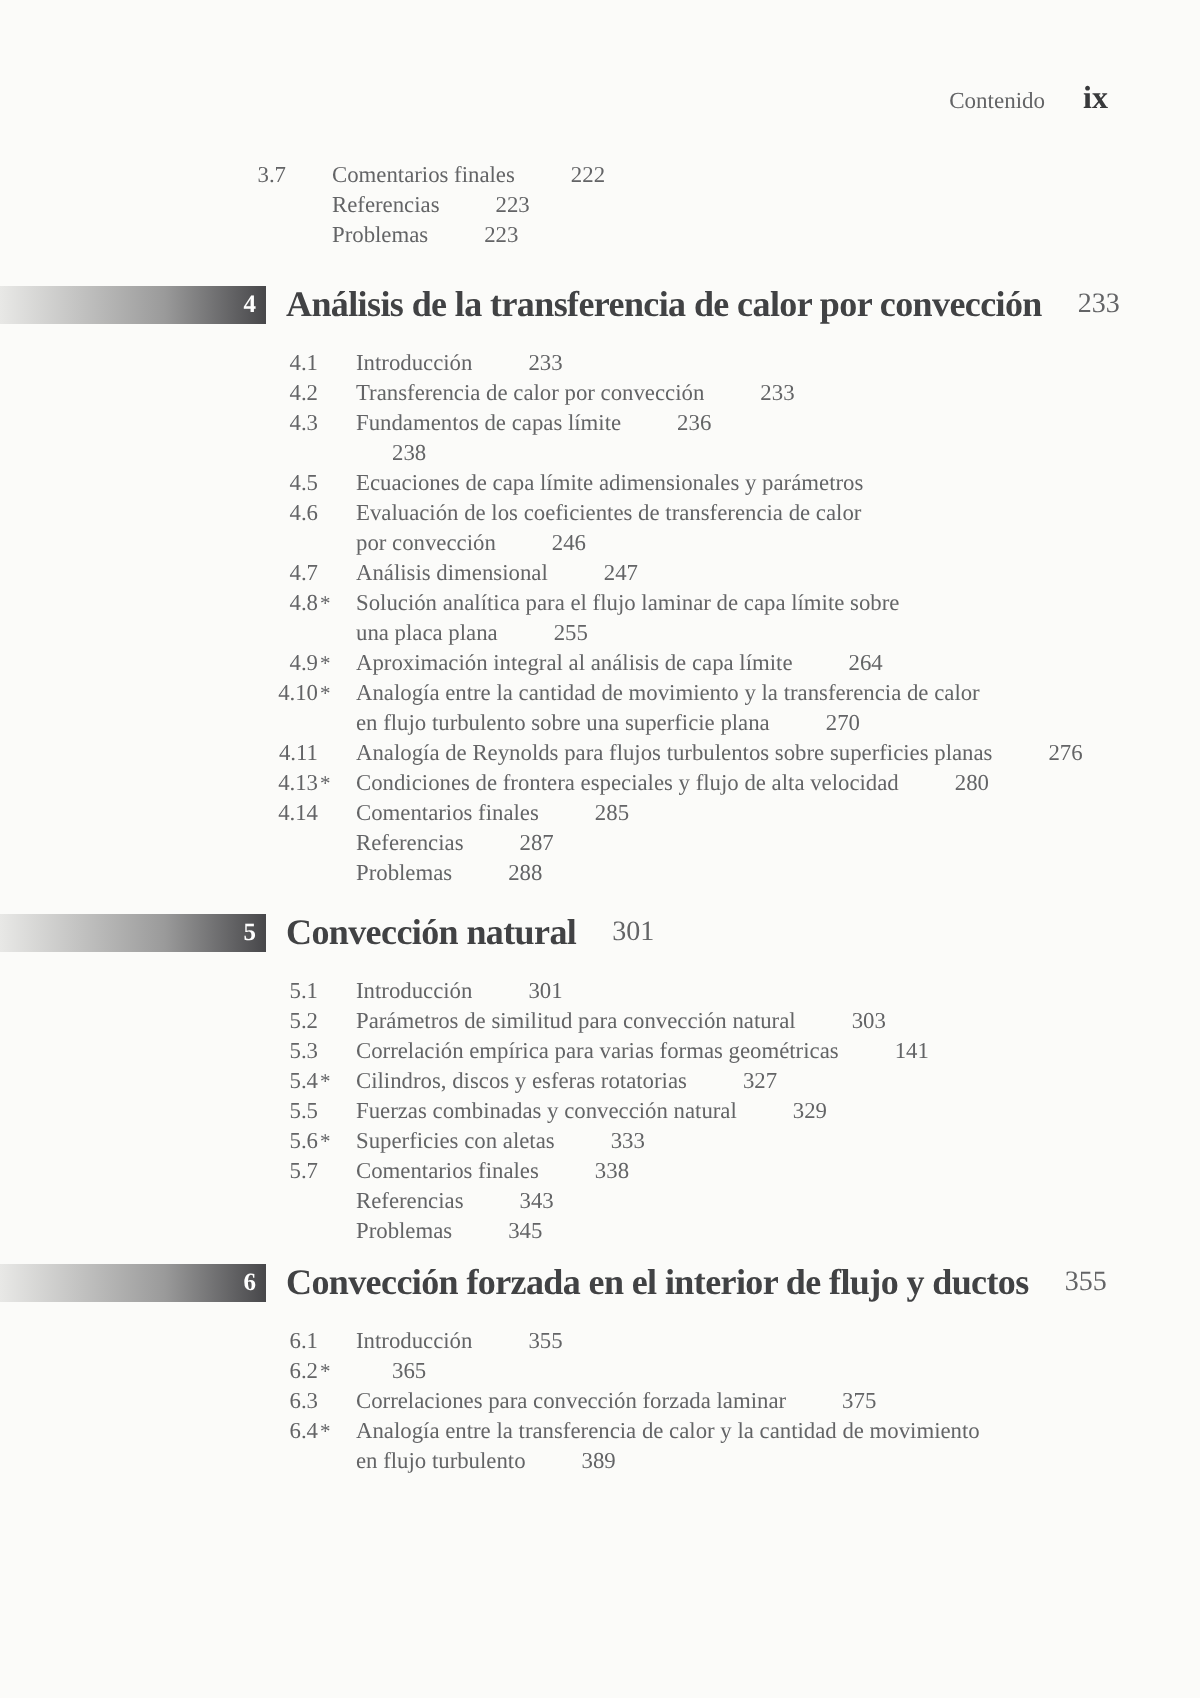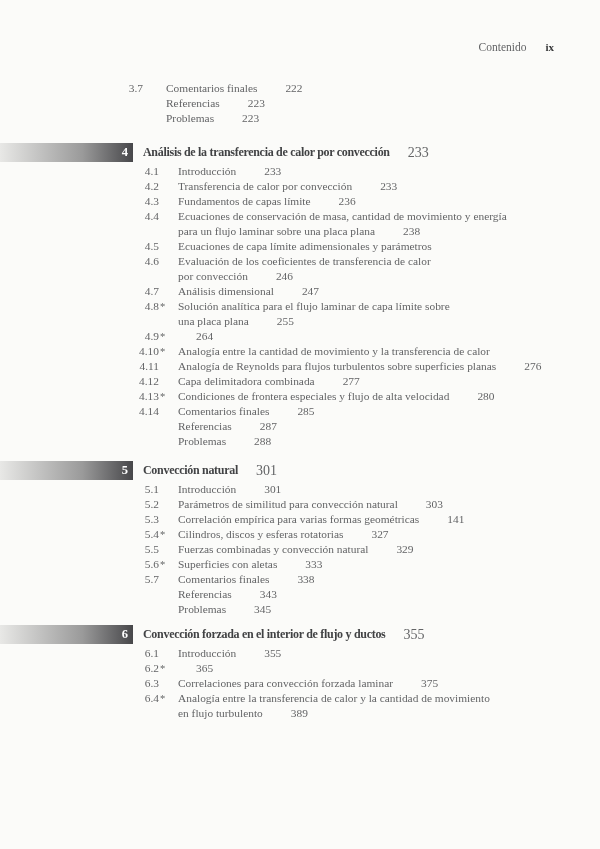--- a/index.html
+++ b/index.html
@@ -10,55 +10,55 @@
     background:var(--page-background,#fbfbf9);
     overflow:hidden;
     font-family:Liberation Serif, serif;
     color:var(--body-text-color,#636466);
   }
   .running-header {
     position:absolute; top:41px; right:46px;
     display:flex; align-items:baseline; gap:19px;
     font-size:11.5px; color:var(--body-text-color,#636466);
   }
-  .folio { font-weight:bold; font-size:11px; color:#38393b; }
+  .folio { font-weight:bold; font-size:16px; color:#38393b; }
 
   .content { position:absolute; top:81px; left:0; width:100%; }
 
   .row {
     display:flex; align-items:baseline;
     line-height:15px; font-size:11.4px;
     white-space:nowrap;
   }
   .c-num  { width:34px; flex:none; text-align:right; }
   .c-star { width:9px;  flex:none; padding-left:1px; font-size:10.5px; }
   .c-text { margin-left:10px; }
   .c-page { margin-left:28px; }
 
   .front { margin-left:113px; }
   .front .c-num  { width:30px; }
   .front .c-text { margin-left:14px; }
 
-  .items { margin-left:125px; margin-top:2px; }
+  .items { margin-left:125px; margin-top:13px; }
 
   .chapter-header { display:flex; align-items:center; height:19px; }
   .chapter-bar {
     width:133px; height:100%; flex:none;
     background:linear-gradient(90deg,
       var(--bar-gradient-light,#e8e8e6) 0%,
       #9a9a9a 62%,
       var(--bar-gradient-dark,#47474a) 100%);
     display:flex; align-items:center; justify-content:flex-end;
   }
   .chapter-num {
     color:var(--chapter-number-color,#ffffff);
     font-weight:bold; font-size:12.5px; padding-right:5px;
   }
   .chapter-title {
-    margin-left:10px; font-weight:bold; font-size:12px;
+    margin-left:10px; font-weight:bold; font-size:18px;
     letter-spacing:-0.3px; white-space:nowrap;
     color:var(--title-color,#414244);
   }
   .chapter-page { margin-left:18px; font-size:14px; color:var(--body-text-color,#636466); }
 
   .ch4 .chapter-header { margin-top:17px; }
   .ch5 .chapter-header { margin-top:12px; }
   .ch6 .chapter-header { margin-top:8px; }
 </style>
 </head>
@@ -115,29 +115,22 @@
           <span class="c-text">Transferencia de calor por convección</span>
           <span class="c-page">233</span>
         </div>
         <div class="row">
           <span class="c-num">4.3</span>
           <span class="c-star"></span>
           <span class="c-text">Fundamentos de capas límite</span>
           <span class="c-page">236</span>
         </div>
         <div class="row">
-          <span class="c-num">4.4</span>
-          <span class="c-star"></span>
-          <span class="c-text">Ecuaciones de conservación de masa, cantidad de movimiento y energía</span>
-          <span class="c-page"></span>
-        </div>
-        <div class="row">
-          <span class="c-num"></span>
-          <span class="c-star"></span>
-          <span class="c-text">para un flujo laminar sobre una placa plana</span>
+          <span class="c-num"></span>
+          <span class="c-star"></span>
           <span class="c-page">238</span>
         </div>
         <div class="row">
           <span class="c-num">4.5</span>
           <span class="c-star"></span>
           <span class="c-text">Ecuaciones de capa límite adimensionales y parámetros</span>
           <span class="c-page"></span>
         </div>
         <div class="row">
           <span class="c-num">4.6</span>
@@ -165,39 +158,40 @@
         </div>
         <div class="row">
           <span class="c-num"></span>
           <span class="c-star"></span>
           <span class="c-text">una placa plana</span>
           <span class="c-page">255</span>
         </div>
         <div class="row">
           <span class="c-num">4.9</span>
           <span class="c-star">*</span>
+          <span class="c-text">Aproximación integral al análisis de capa límite</span>
           <span class="c-page">264</span>
         </div>
         <div class="row">
           <span class="c-num">4.10</span>
           <span class="c-star">*</span>
           <span class="c-text">Analogía entre la cantidad de movimiento y la transferencia de calor</span>
           <span class="c-page"></span>
+        </div>
+        <div class="row">
+          <span class="c-num"></span>
+          <span class="c-star"></span>
+          <span class="c-text">en flujo turbulento sobre una superficie plana</span>
+          <span class="c-page">270</span>
         </div>
         <div class="row">
           <span class="c-num">4.11</span>
           <span class="c-star"></span>
           <span class="c-text">Analogía de Reynolds para flujos turbulentos sobre superficies planas</span>
           <span class="c-page">276</span>
-        </div>
-        <div class="row">
-          <span class="c-num">4.12</span>
-          <span class="c-star"></span>
-          <span class="c-text">Capa delimitadora combinada</span>
-          <span class="c-page">277</span>
         </div>
         <div class="row">
           <span class="c-num">4.13</span>
           <span class="c-star">*</span>
           <span class="c-text">Condiciones de frontera especiales y flujo de alta velocidad</span>
           <span class="c-page">280</span>
         </div>
         <div class="row">
           <span class="c-num">4.14</span>
           <span class="c-star"></span>

